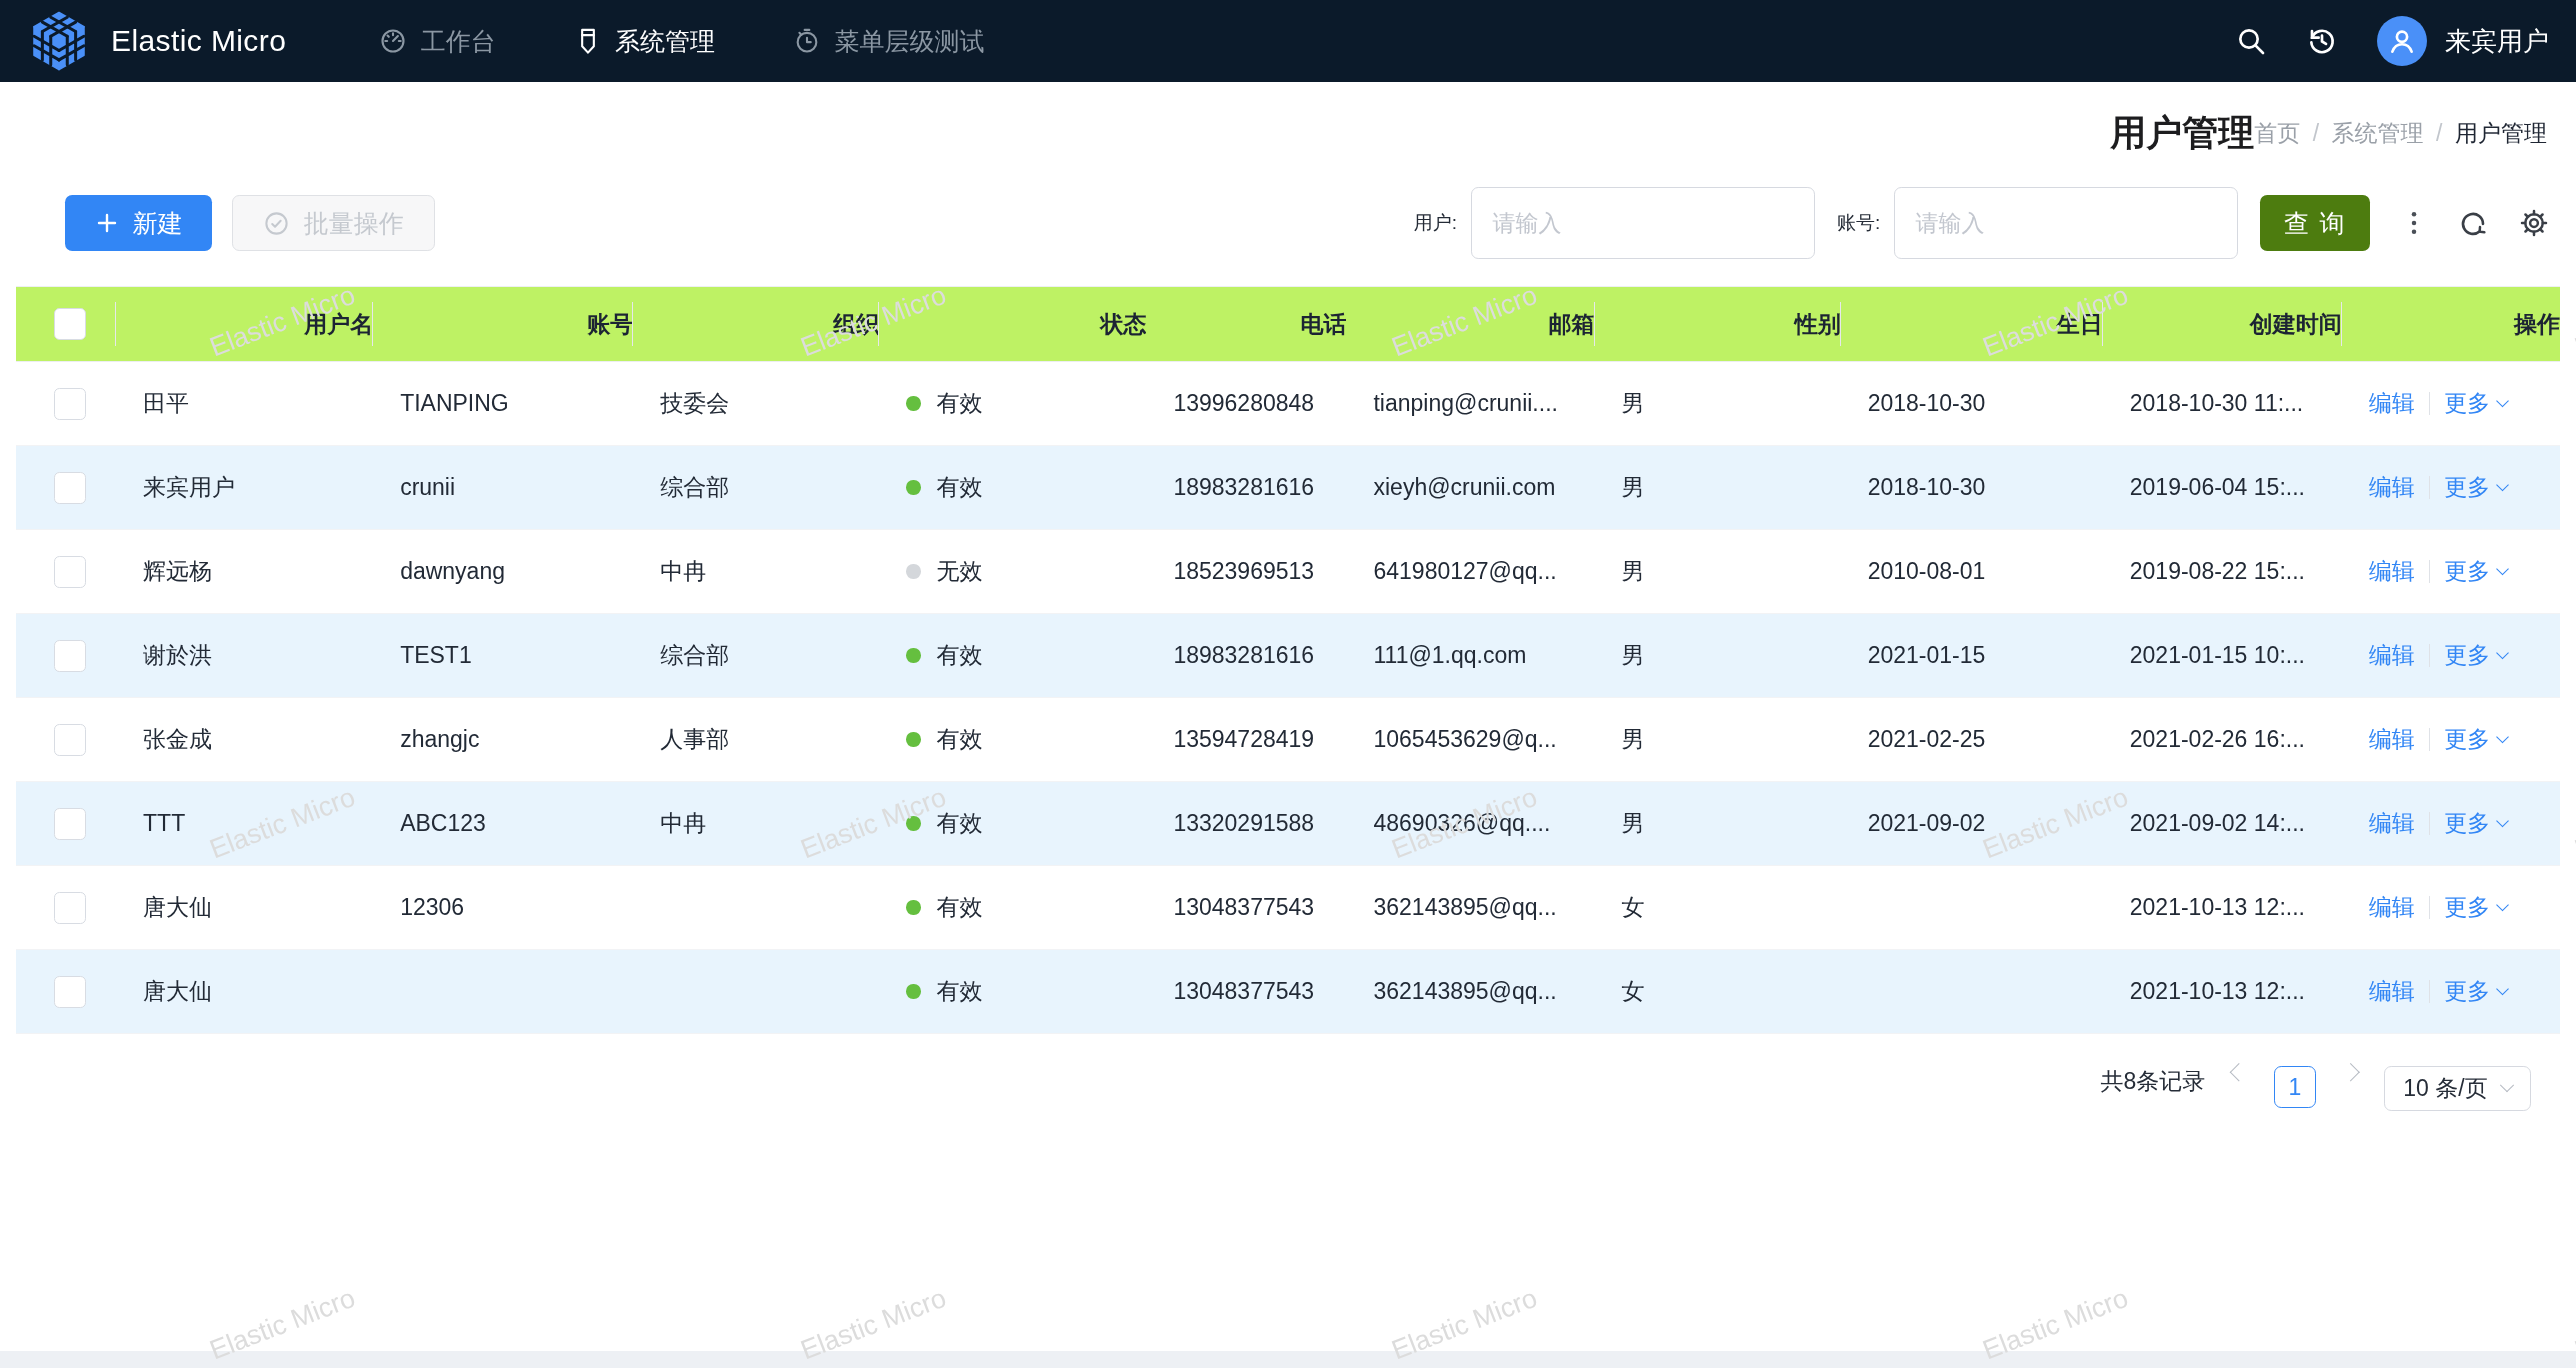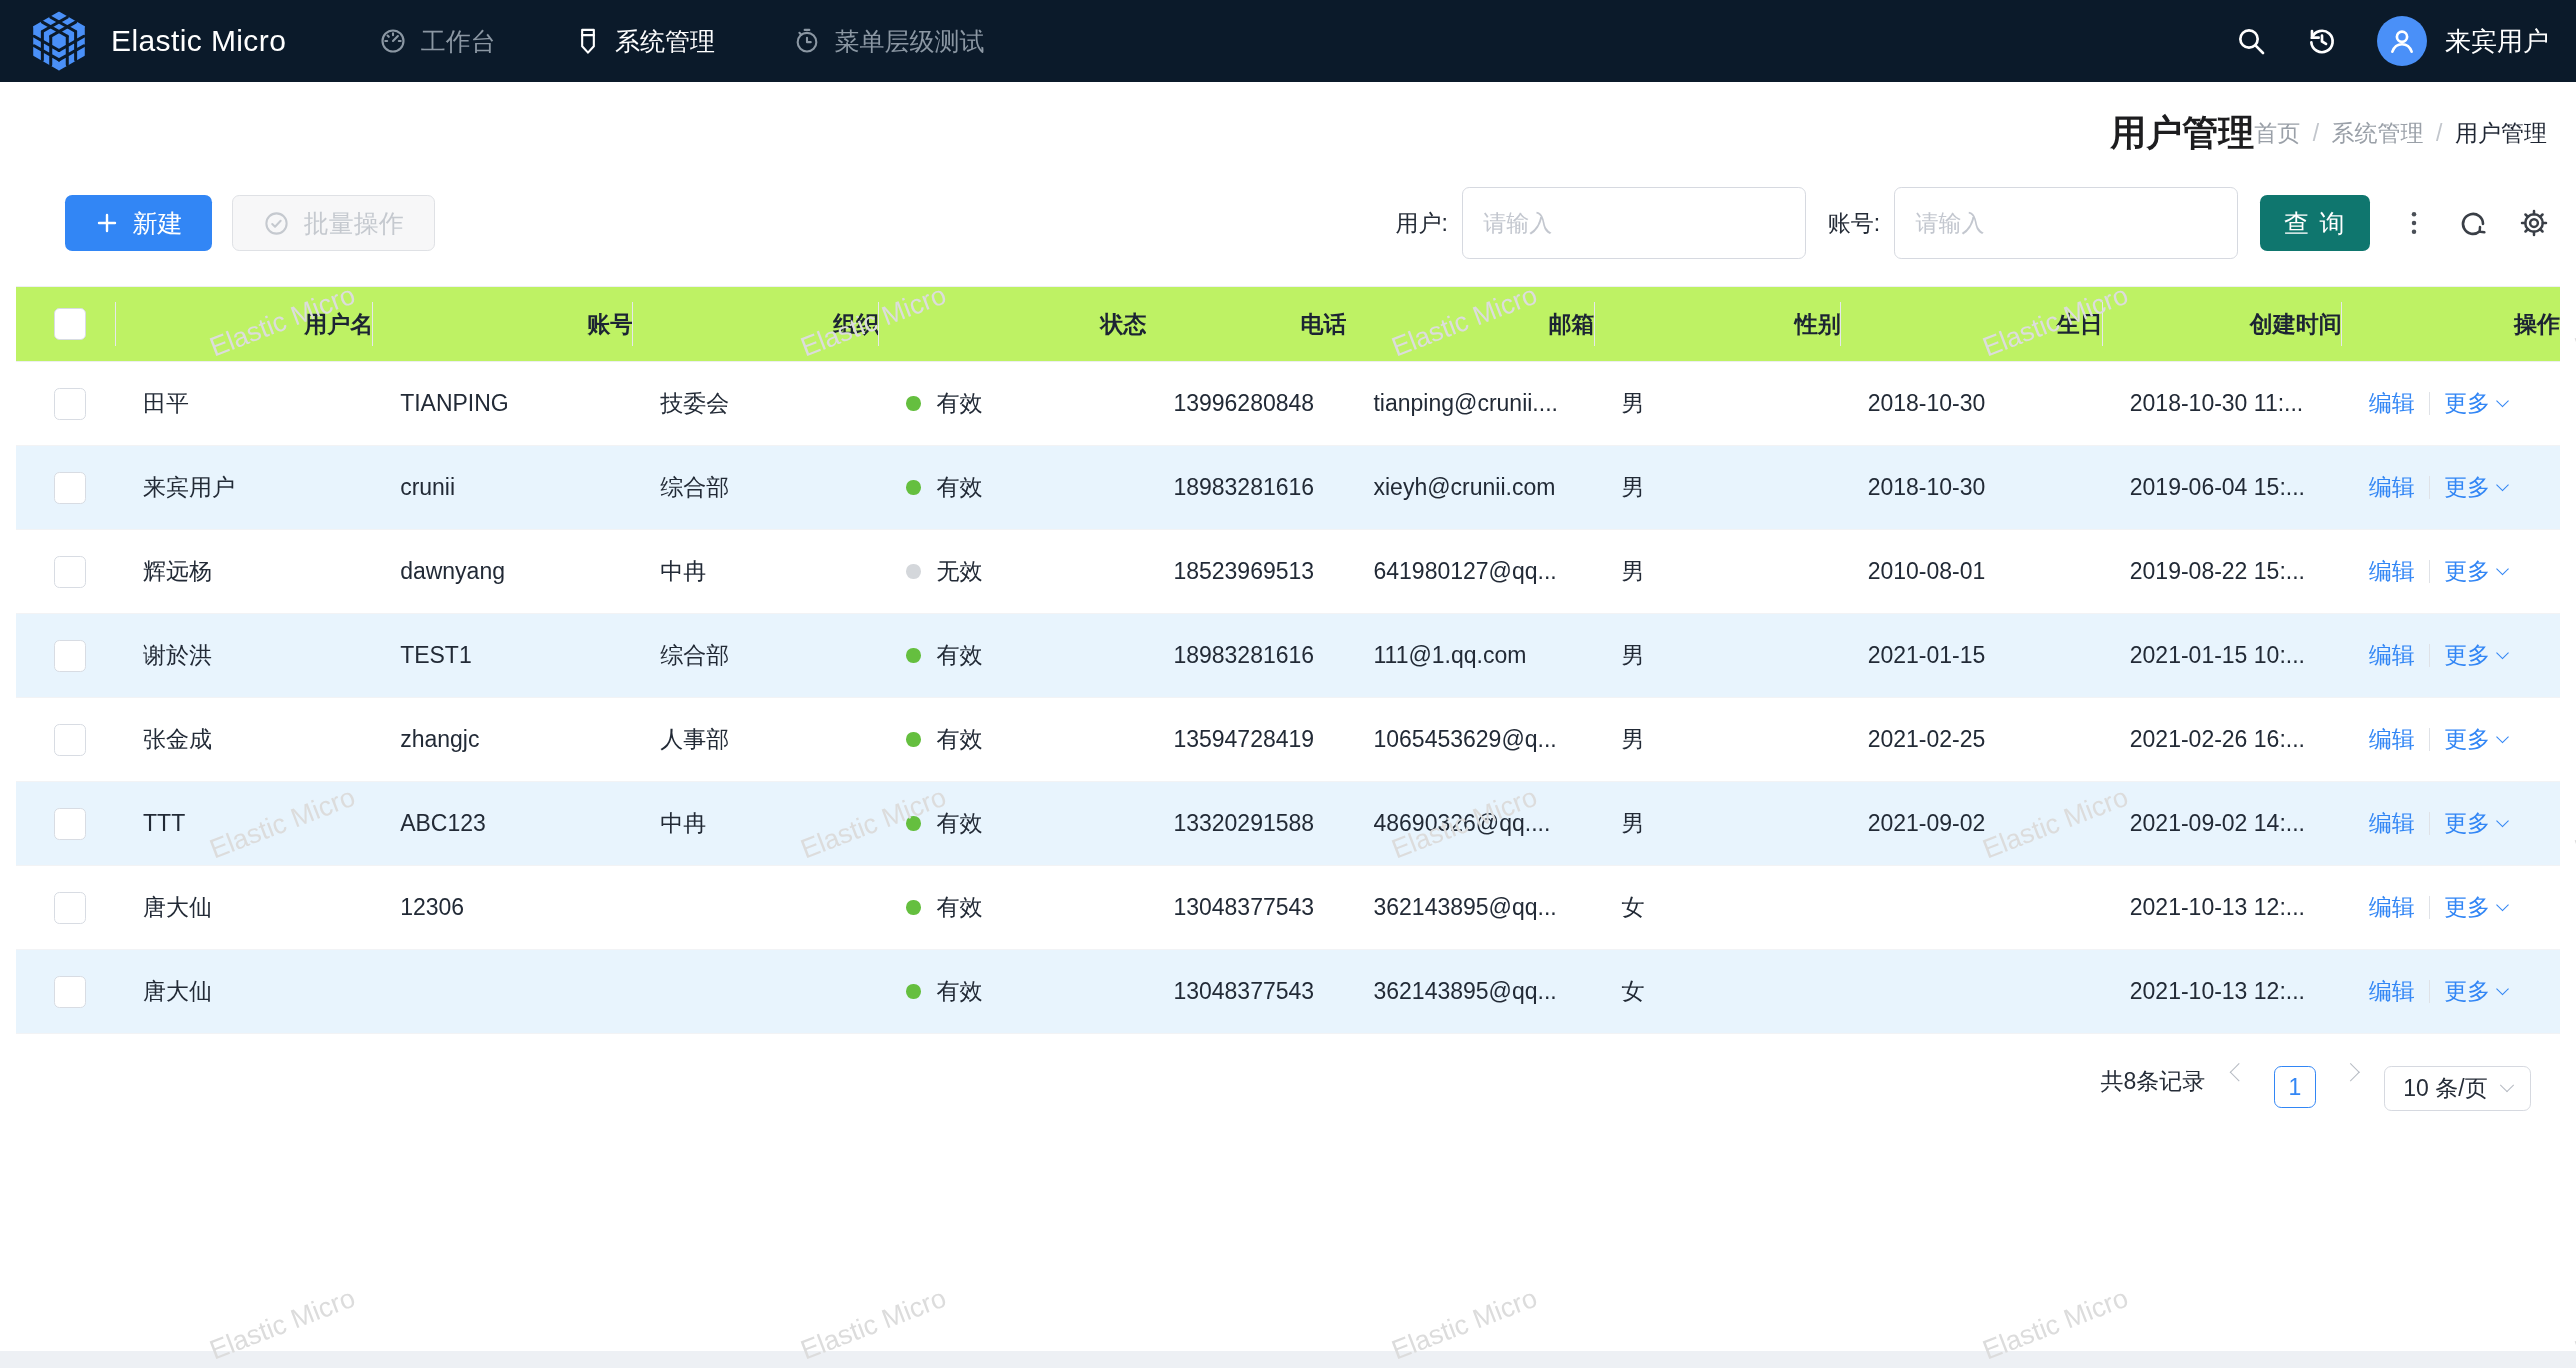--- a/index.html
+++ b/index.html
@@ -33,24 +33,24 @@
   
   .toolbar { display:flex; align-items:center; padding:9px 27px 0 27px;margin-left:38px; }
   .toolbar-left { display:flex; align-items:center; gap:20px; }
   .btn { display:flex; align-items:center; justify-content:center; gap:13.4px; height:56px; border-radius:7.2px; font-size:25px; cursor:pointer; border:none; font-family:inherit; }
   .btn-primary { background:#3286f5; color:#fff; padding:0 30px; }
   .btn-primary svg { width:24px; height:24px; }
   .btn-disabled { background:#f7f7f8; color:#c5c9cf; border:0.9px solid #dfe1e5; padding:0 30px; cursor:not-allowed; }
   .btn-disabled svg { width:27px; height:27px; }
   .toolbar-right { margin-left:auto; display:flex; align-items:center; gap:21.5px; }
   .field { display:flex; align-items:center; gap:14.3px; }
-  .field-label { font-size:23px; color:#242b36; }
+  .field-label { font-size:19px; color:#242b36; }
   .field input { width:344px; height:72px; border:0.9px solid #d6d9e0; border-radius:7.2px; font-size:23px; padding:0 20px; color:#333; outline:none; font-family:inherit; }
   .field input::placeholder { color:#c3c7cf; }
-  .btn-search { background:#0f766e; color:#fff; padding:16px 24px; letter-spacing:1.8px; }
+  .btn-search { background:#4d7c0f; color:#fff; padding:16px 24px; letter-spacing:1.8px; }
   .tool-icons { display:flex; align-items:center; gap:30px; margin-left:7.2px; }
   .tool-icons svg { width:30px; height:30px; cursor:pointer; }
 
   
   .table-wrap { margin:27px 16px 0 16px; position:relative; }
   table { width:2544px; border-collapse:collapse; table-layout:fixed; font-size:23px; }
   thead th { height:75px; background:#bef264; border-top:0.9px solid #eef0f2; border-bottom:0.9px solid #eceef1;
              font-weight:600; color:#1c2433; text-align:right; padding-left:27px; position:relative; font-size:23px; }
   thead th.col-check { padding-left:38px; }
   thead th:not(:last-child):after { content:''; position:absolute; right:0; top:15px; bottom:15px; width:0.9px; background:#e6e8eb; }

